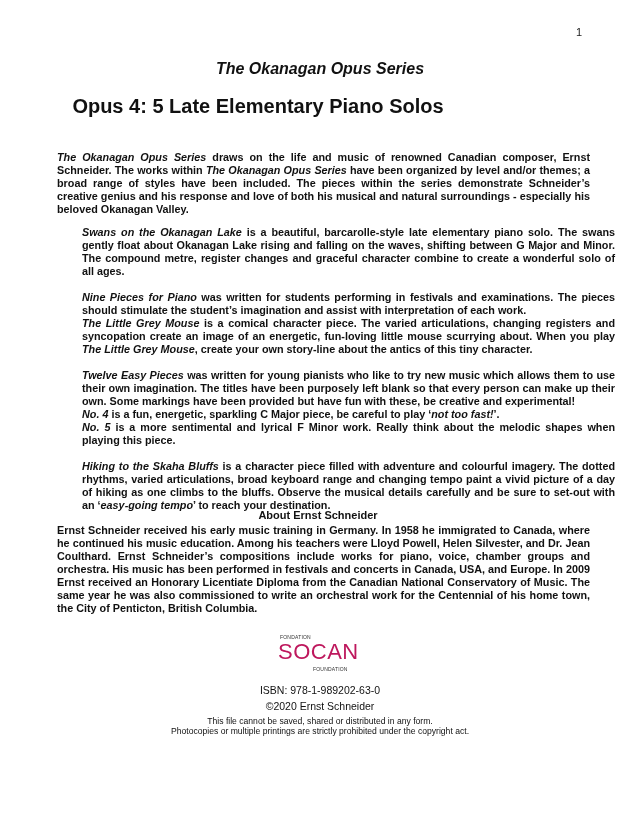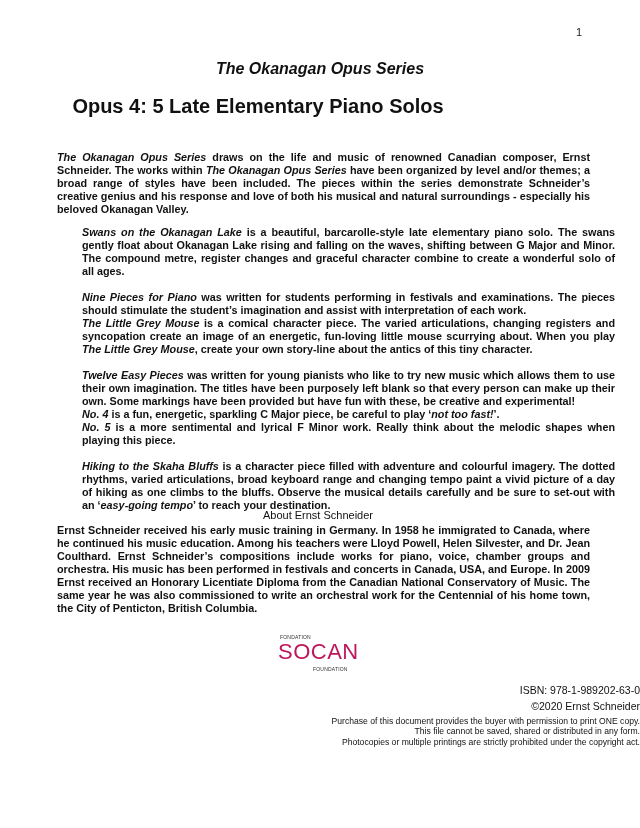--- a/index.html
+++ b/index.html
@@ -21,38 +21,38 @@
     .content {
       position: absolute; left: 57px; width: 533px;
       font-size: 10.8px; line-height: 13px; text-align: justify; font-weight: bold;
     }
     .content p { margin: 0; }
     .intro { top: 151px; }
     .descriptions { top: 226px; margin-left: 25px; }
     .descriptions .gap { height: 13px; }
     .about-heading {
       position: absolute; top: 509px; left: 0; width: 636px; text-align: center;
-      font-size: 11px; font-weight: normal;
+      font-size: 11px; font-weight: bold;
     }
     .about { top: 524px; }
     .logo {
       position: absolute; top: 634px; left: 277px; width: 86px; height: 42px;
     }
     .logo .small-top {
       position: absolute; top: 0; left: 3px; font-size: 5px; letter-spacing: 0.2px; color: #333;
     }
     .logo .main {
       position: absolute; top: 5px; left: 1px; font-size: 22px; letter-spacing: 0.5px;
       color: #be185d; font-weight: normal; line-height: 26px;
     }
     .logo .small-bottom {
       position: absolute; top: 32px; left: 36px; font-size: 5px; letter-spacing: 0.2px; color: #333;
     }
     .center-line {
-      position: absolute; left: 0; width: 640px; text-align: right;
+      position: absolute; left: 0; width: 640px; text-align: center;
     }
     .isbn { top: 684px; font-size: 10.5px; }
     .copyright { top: 700px; font-size: 10.5px; }
     .legal { top: 716px; font-size: 8.6px; line-height: 10.4px; }
     .legal div { white-space: nowrap; }
   </style>
 </head>
 <body>
 
 <div class="page-number">1</div>
@@ -101,16 +101,15 @@
 <div class="logo">
   <div class="small-top">FONDATION</div>
   <div class="main">SOCAN</div>
   <div class="small-bottom">FOUNDATION</div>
 </div>
 
 <div class="center-line isbn">ISBN: 978-1-989202-63-0</div>
 <div class="center-line copyright">©2020  Ernst Schneider</div>
 
 <div class="center-line legal">
-  <div>Purchase of this document provides the buyer with permission to print ONE copy.</div>
   <div>This file cannot be saved, shared or distributed in any form.</div>
   <div>Photocopies or multiple printings are strictly prohibited under the copyright act.</div>
 </div>
 
 </body></html>

